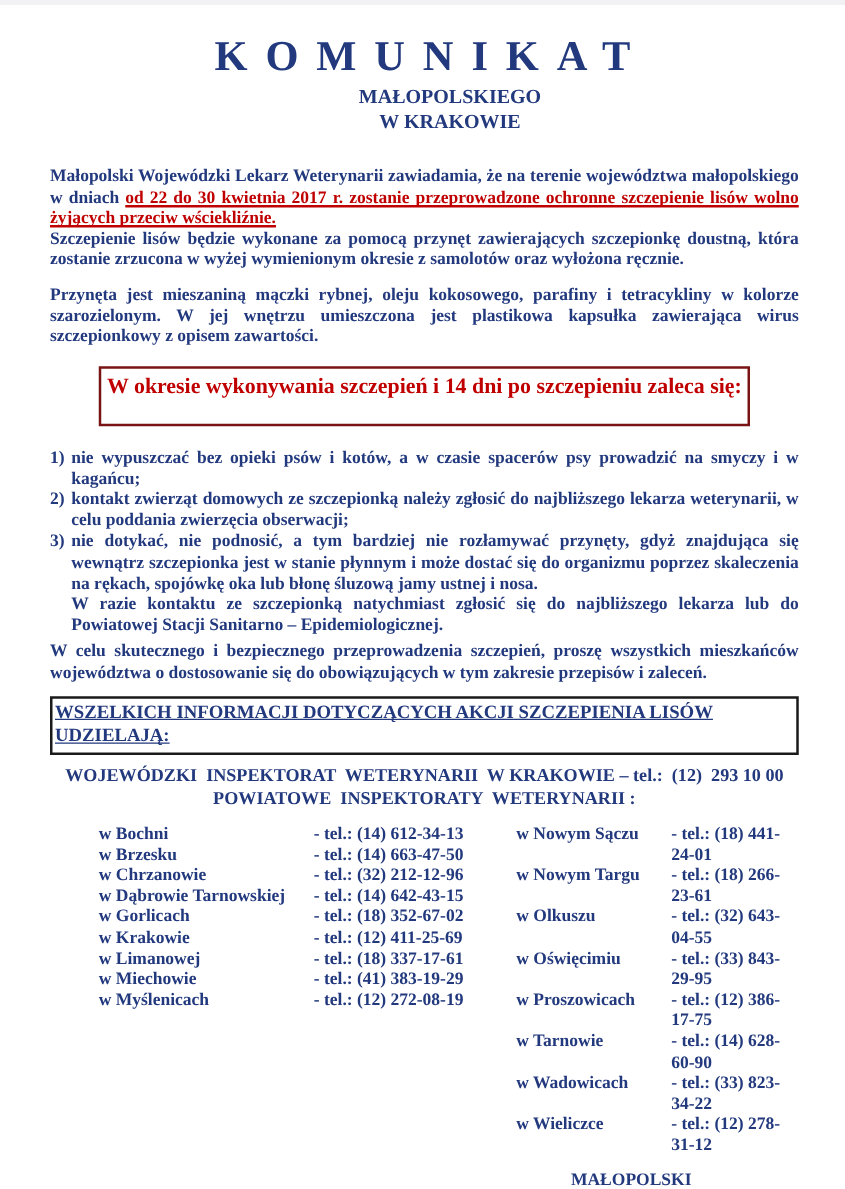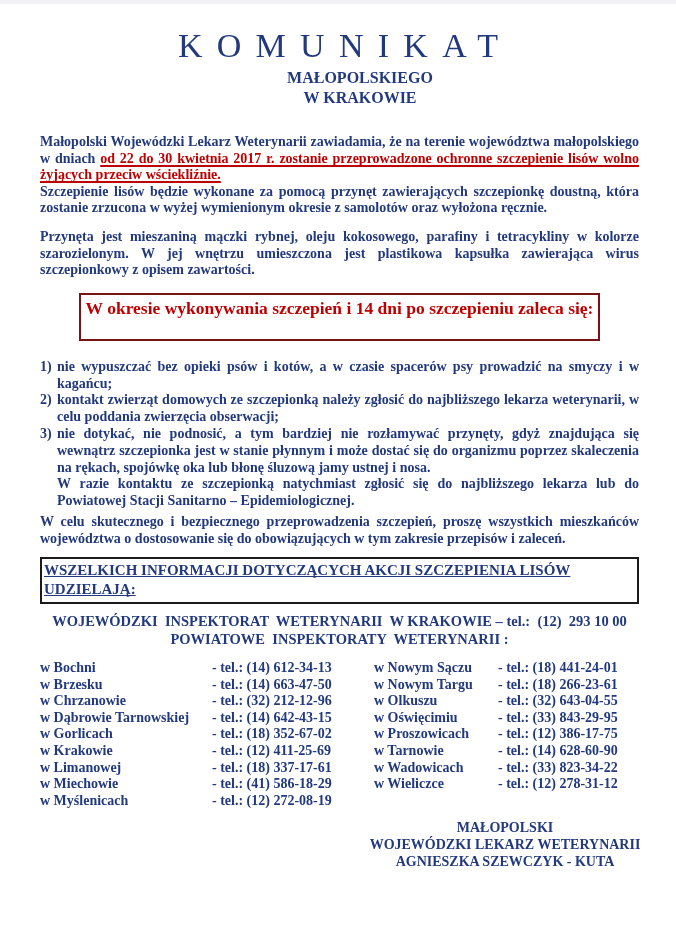--- a/index.html
+++ b/index.html
@@ -11,21 +11,21 @@
   html,body{margin:0;padding:0;}
   body{
     width:676px;height:951px;overflow:hidden;background:#ffffff;
     font-family:"Liberation Serif", serif;font-weight:bold;color:var(--blue);
     -webkit-font-smoothing:antialiased;
   }
   .scan-strip{height:4px;background:#f2f2f4;}
   .doc-header{text-align:center;padding-top:20px;}
   .doc-title{
     margin:0;font-size:34px;line-height:44px;letter-spacing:0.42em;
-    padding-left:0.42em;color:var(--blue);font-weight:normal;
+    padding-left:0.42em;color:var(--blue);font-weight:bold;
   }
   .doc-sub{font-size:16px;line-height:20px;padding-left:44px;}
   .content{margin:26px 37px 0 40px;font-size:14px;}
   .para{text-align:justify;line-height:16.6px;margin:0;}
   .mt12{margin-top:12px;}
   .red-u{
     color:var(--red);text-decoration:underline;text-decoration-skip-ink:none;
     text-decoration-thickness:1.5px;text-underline-offset:2px;
   }
   .advisory-wrap{text-align:center;margin-top:14px;}
@@ -37,21 +37,21 @@
   .rec-item{position:relative;padding-left:17px;text-align:justify;line-height:16.8px;}
   .rec-num{position:absolute;left:0;top:0;}
   .closing{margin-top:4px;}
   .info-banner{
     margin-top:10px;border:2px solid var(--box-black);padding:2px 2px 3px;
     font-size:15px;line-height:19px;
   }
   .info-banner span{text-decoration:underline;text-decoration-skip-ink:none;}
   .center-line{text-align:center;white-space:pre-wrap;font-size:14.5px;line-height:18px;}
   .mt8{margin-top:8px;}
-  .phones{display:flex;margin-top:12px;line-height:16.6px;}
+  .phones{display:flex;margin-top:12px;line-height:16.6px;margin-left:39px;}
   .pcol-left{width:334px;}
   .pcol-right{flex:1;}
   .prow{display:flex;}
   .pcol-left .place{width:172px;flex:none;}
   .pcol-right .place{width:124px;flex:none;}
   .signature{margin-top:10px;margin-left:322px;width:286px;text-align:center;line-height:17px;}
 </style>
 </head>
 <body>
 
@@ -128,21 +128,21 @@
         <div class="prow">
             <span class="place">w Krakowie</span>
             <span class="tel">- tel.: (12) 411-25-69</span>
           </div>
         <div class="prow">
             <span class="place">w Limanowej</span>
             <span class="tel">- tel.: (18) 337-17-61</span>
           </div>
         <div class="prow">
             <span class="place">w Miechowie</span>
-            <span class="tel">- tel.: (41) 586-18-29</span>
+            <span class="tel">- tel.: (41) 383-19-29</span>
           </div>
         <div class="prow">
             <span class="place">w Myślenicach</span>
             <span class="tel">- tel.: (12) 272-08-19</span>
           </div>
       </div>
       <div class="pcol-right">
         <div class="prow">
             <span class="place">w Nowym Sączu</span>
             <span class="tel">- tel.: (18) 441-24-01</span>

